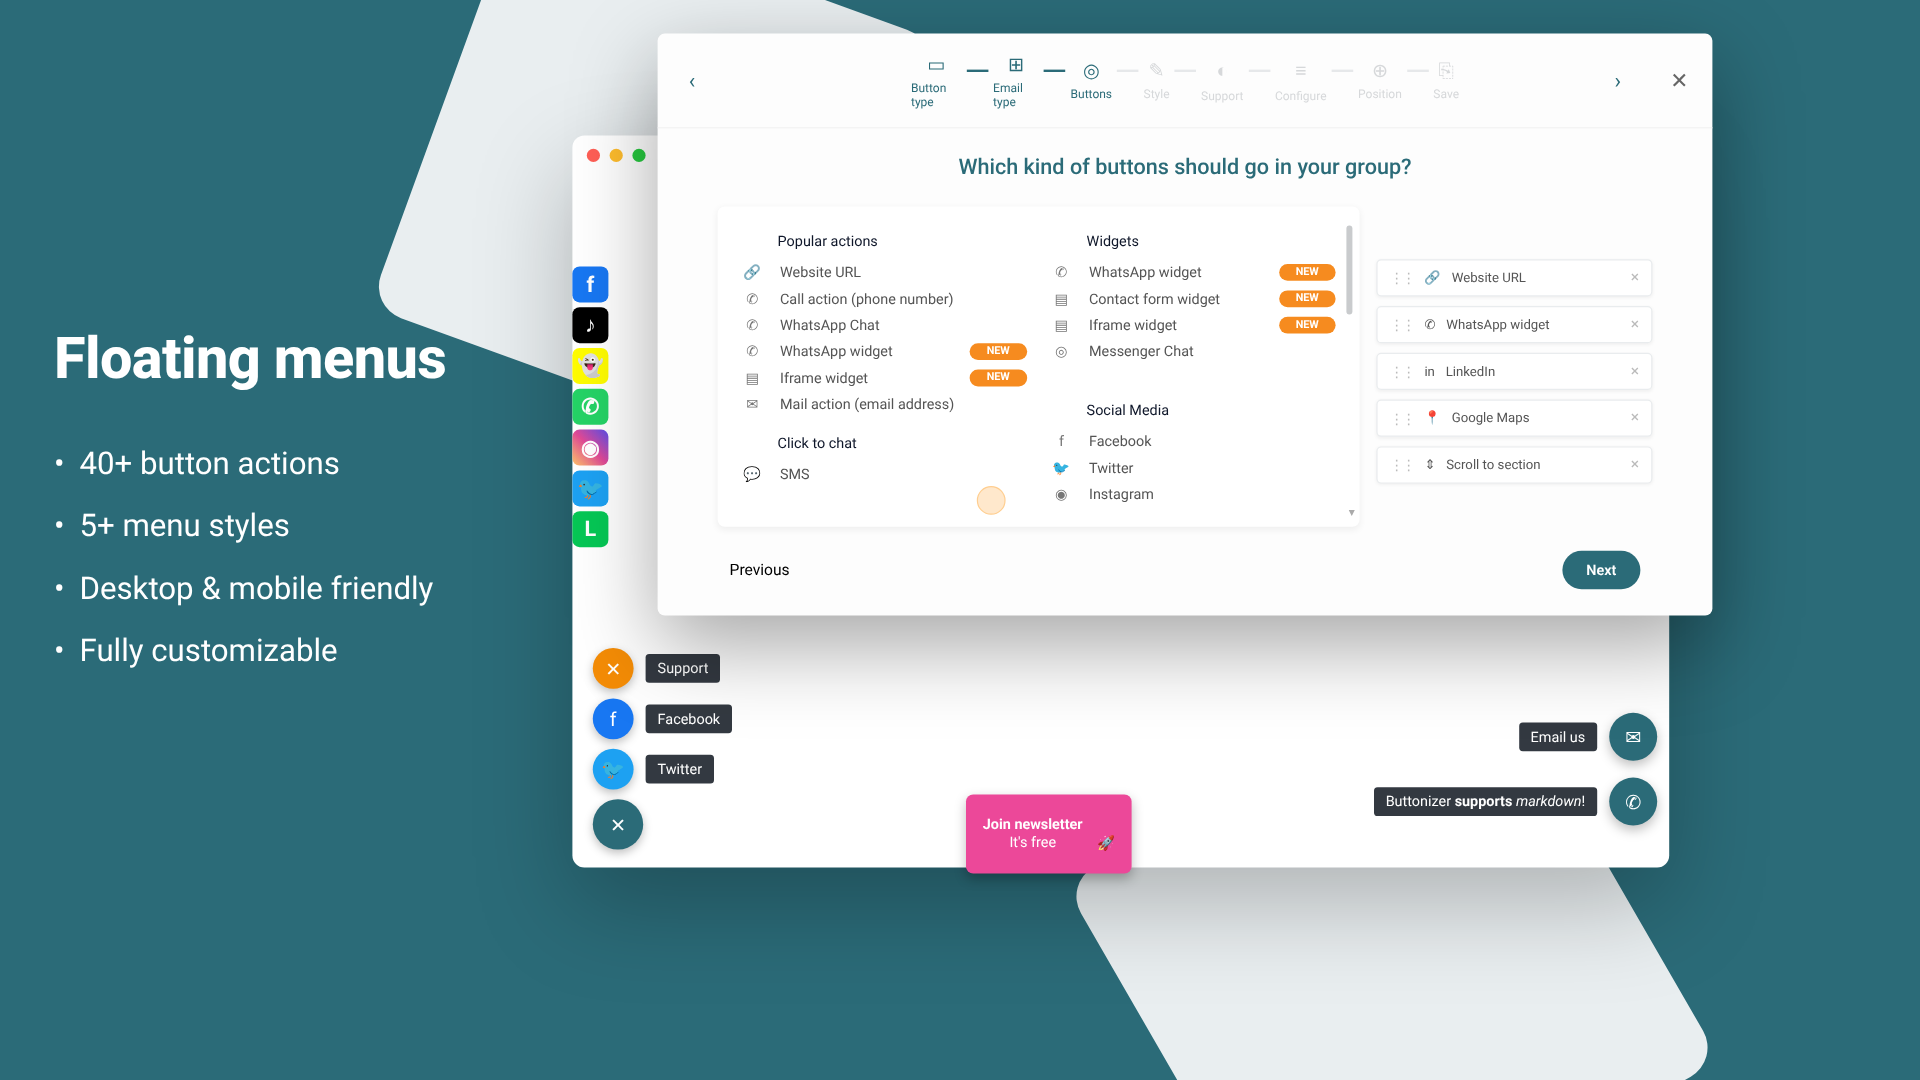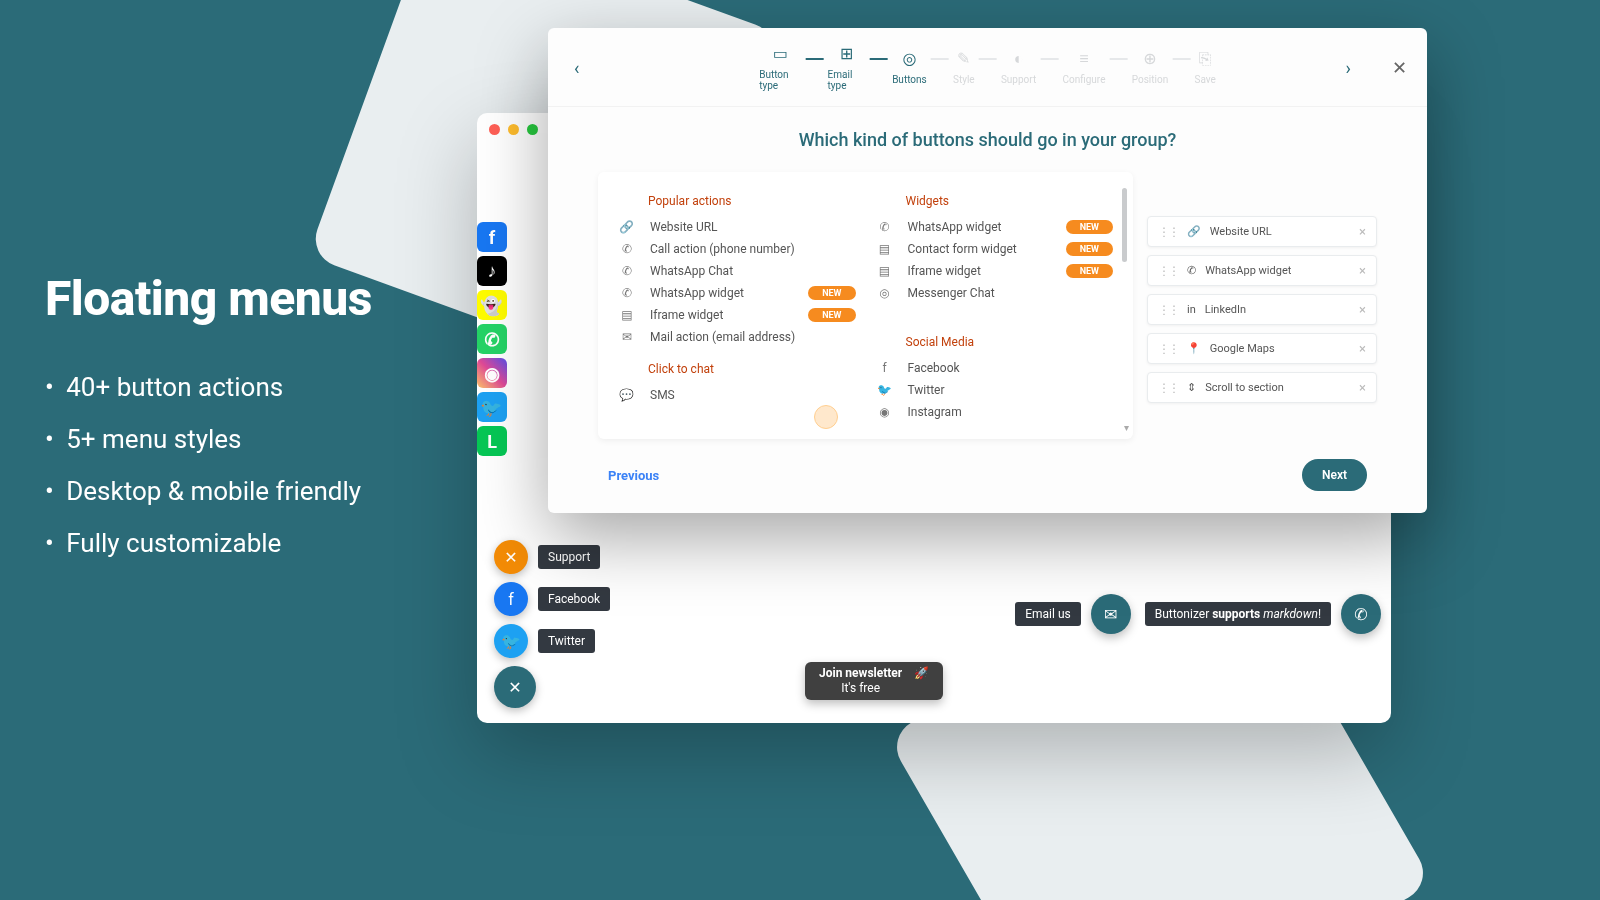--- a/index.html
+++ b/index.html
@@ -15,23 +15,23 @@
 .browser-bar{height:32px;display:flex;align-items:center;padding:0 12px;gap:8px}
 .dot{width:11px;height:11px;border-radius:50%}
 .d-red{background:#ff5f56}.d-yel{background:#ffbd2d}.d-grn{background:#27c93f}
 .social-col{position:absolute;left:477px;top:222px;display:flex;flex-direction:column;gap:4px;z-index:3}
 .sicon{width:30px;height:30px;border-radius:6px;display:flex;align-items:center;justify-content:center;color:#fff;font-weight:bold;font-size:18px}
 .fab-stack{position:absolute;left:494px;top:540px;display:flex;flex-direction:column;gap:8px;z-index:3}
 .fab-row{display:flex;align-items:center;gap:10px}
 .fab{width:34px;height:34px;border-radius:50%;display:flex;align-items:center;justify-content:center;color:#fff;box-shadow:0 3px 8px rgba(0,0,0,.25)}
 .fab-lg{width:42px;height:42px}
 .fab-label{background:#333941;color:#fff;font-size:12px;padding:5px 10px;border-radius:3px}
-.newsletter{position:absolute;left:805px;top:662px;background:#404040;color:#fff;font-size:12px;padding:4px 14px;border-radius:6px;display:flex;align-items:flex-start;gap:12px;z-index:3;box-shadow:0 4px 10px rgba(0,0,0,.25)}
+.newsletter{position:absolute;left:805px;top:662px;background:#ec4899;color:#fff;font-size:12px;padding:18px 14px;border-radius:6px;display:flex;align-items:flex-end;gap:12px;z-index:3;box-shadow:0 4px 10px rgba(0,0,0,.25)}
 .newsletter .nl-txt{text-align:center;line-height:1.25}
-.right-fabs{position:absolute;right:219px;top:594px;display:flex;flex-direction:row;gap:14px;align-items:flex-end;z-index:3}
+.right-fabs{position:absolute;right:219px;top:594px;display:flex;flex-direction:column;gap:14px;align-items:flex-end;z-index:3}
 .rfab-row{display:flex;align-items:center;gap:10px}
 .rfab-label{background:#333941;color:#fff;font-size:12px;padding:5px 10px;border-radius:3px}
 .rfab-label em{font-style:italic}
 .rfab{width:40px;height:40px;border-radius:50%;background:#2b6b78;display:flex;align-items:center;justify-content:center;color:#fff;box-shadow:0 4px 10px rgba(0,0,0,.25)}
 .modal{position:absolute;left:548px;top:28px;width:879px;height:485px;background:#fdfdfd;border-radius:6px;box-shadow:0 25px 70px rgba(0,0,0,.35);z-index:5;display:flex;flex-direction:column}
 .modal-top{height:80px;display:flex;align-items:center;padding:0 20px;position:relative;border-bottom:1px solid #f2f2f2}
 .nav-arrow{color:#2b6b78;font-size:18px;cursor:pointer;padding:6px}
 .nav-arrow.right{margin-left:auto}
 .close-x{color:#666;font-size:18px;cursor:pointer;margin-left:35px;font-weight:300}
 .steps{display:flex;align-items:center;gap:4px;margin:0 auto;position:absolute;left:50%;transform:translateX(-50%)}
@@ -39,32 +39,32 @@
 .step-icon{color:#2b6b78;font-size:16px}
 .step.dim .step-icon,.step.dim .step-label{color:#d6d8da}
 .step-label{font-size:10px;color:#2b6b78}
 .step-line{width:22px;height:2px;background:#2b6b78;margin-bottom:16px}
 .step-line.dim{background:#e6e8ea}
 .modal-q{text-align:center;color:#2b6b78;font-size:18px;font-weight:500;margin:22px 0}
 .modal-body{flex:1;display:flex;padding:0 50px;gap:0}
 .mcol{flex:1;background:#fff;border-radius:6px;box-shadow:0 2px 6px rgba(0,0,0,.06);padding:16px 20px;position:relative;margin-right:14px;display:flex;gap:20px;overflow:hidden}
 .mcol-inner{flex:1}
 .sel-col{width:230px;display:flex;flex-direction:column;gap:8px;padding-top:44px}
-.section-h{font-size:12px;color:#c2410c;margin:6px 0 8px 30px}
+.section-h{font-size:12px;color:#0f172a;margin:6px 0 8px 30px}
 .act-row{display:flex;align-items:center;gap:14px;padding:4px 0;font-size:12px;color:#555;cursor:pointer}
 .act-row .ai{width:18px;text-align:center;color:#777}
 .badge{background:#f68b1f;color:#fff;font-size:9px;padding:2px 14px;border-radius:10px;margin-left:auto;font-weight:700}
 .scroll-ind{position:absolute;right:6px;top:16px;width:5px;height:74px;background:#c9cbcd;border-radius:3px}
 .scroll-arrow{position:absolute;right:4px;bottom:6px;color:#aaa;font-size:10px}
 .hover-hint{position:absolute;left:216px;bottom:10px;width:24px;height:24px;border-radius:50%;background:#ffe4c4;border:1px solid #ffc67d;opacity:.85}
 .sel-item{background:#fff;border:1px solid #e9ecee;border-radius:4px;padding:7px 10px;display:flex;align-items:center;gap:9px;font-size:11px;color:#555;box-shadow:0 1px 3px rgba(0,0,0,.05)}
 .sel-item .grip{color:#bbb;letter-spacing:-2px;font-size:12px}
 .sel-item .rm{margin-left:auto;color:#bbb;cursor:pointer;font-size:13px}
 .modal-foot{display:flex;justify-content:space-between;padding:20px 60px 22px}
-.btn-prev{color:#3b82f6;font-size:13px;font-weight:700;background:none;border:none;cursor:pointer}
+.btn-prev{color:#000000;font-size:13px;font-weight:400;background:none;border:none;cursor:pointer}
 .btn-next{background:#2b6b78;color:#fff;font-size:12px;font-weight:600;border:none;padding:9px 20px;border-radius:18px;cursor:pointer}
 </style>
 </head>
 <body>
 
 <div class="bg-shape"></div>
 <div class="bg-shape2"></div>
 
 <div class="marketing">
   <h1>Floating menus</h1>

